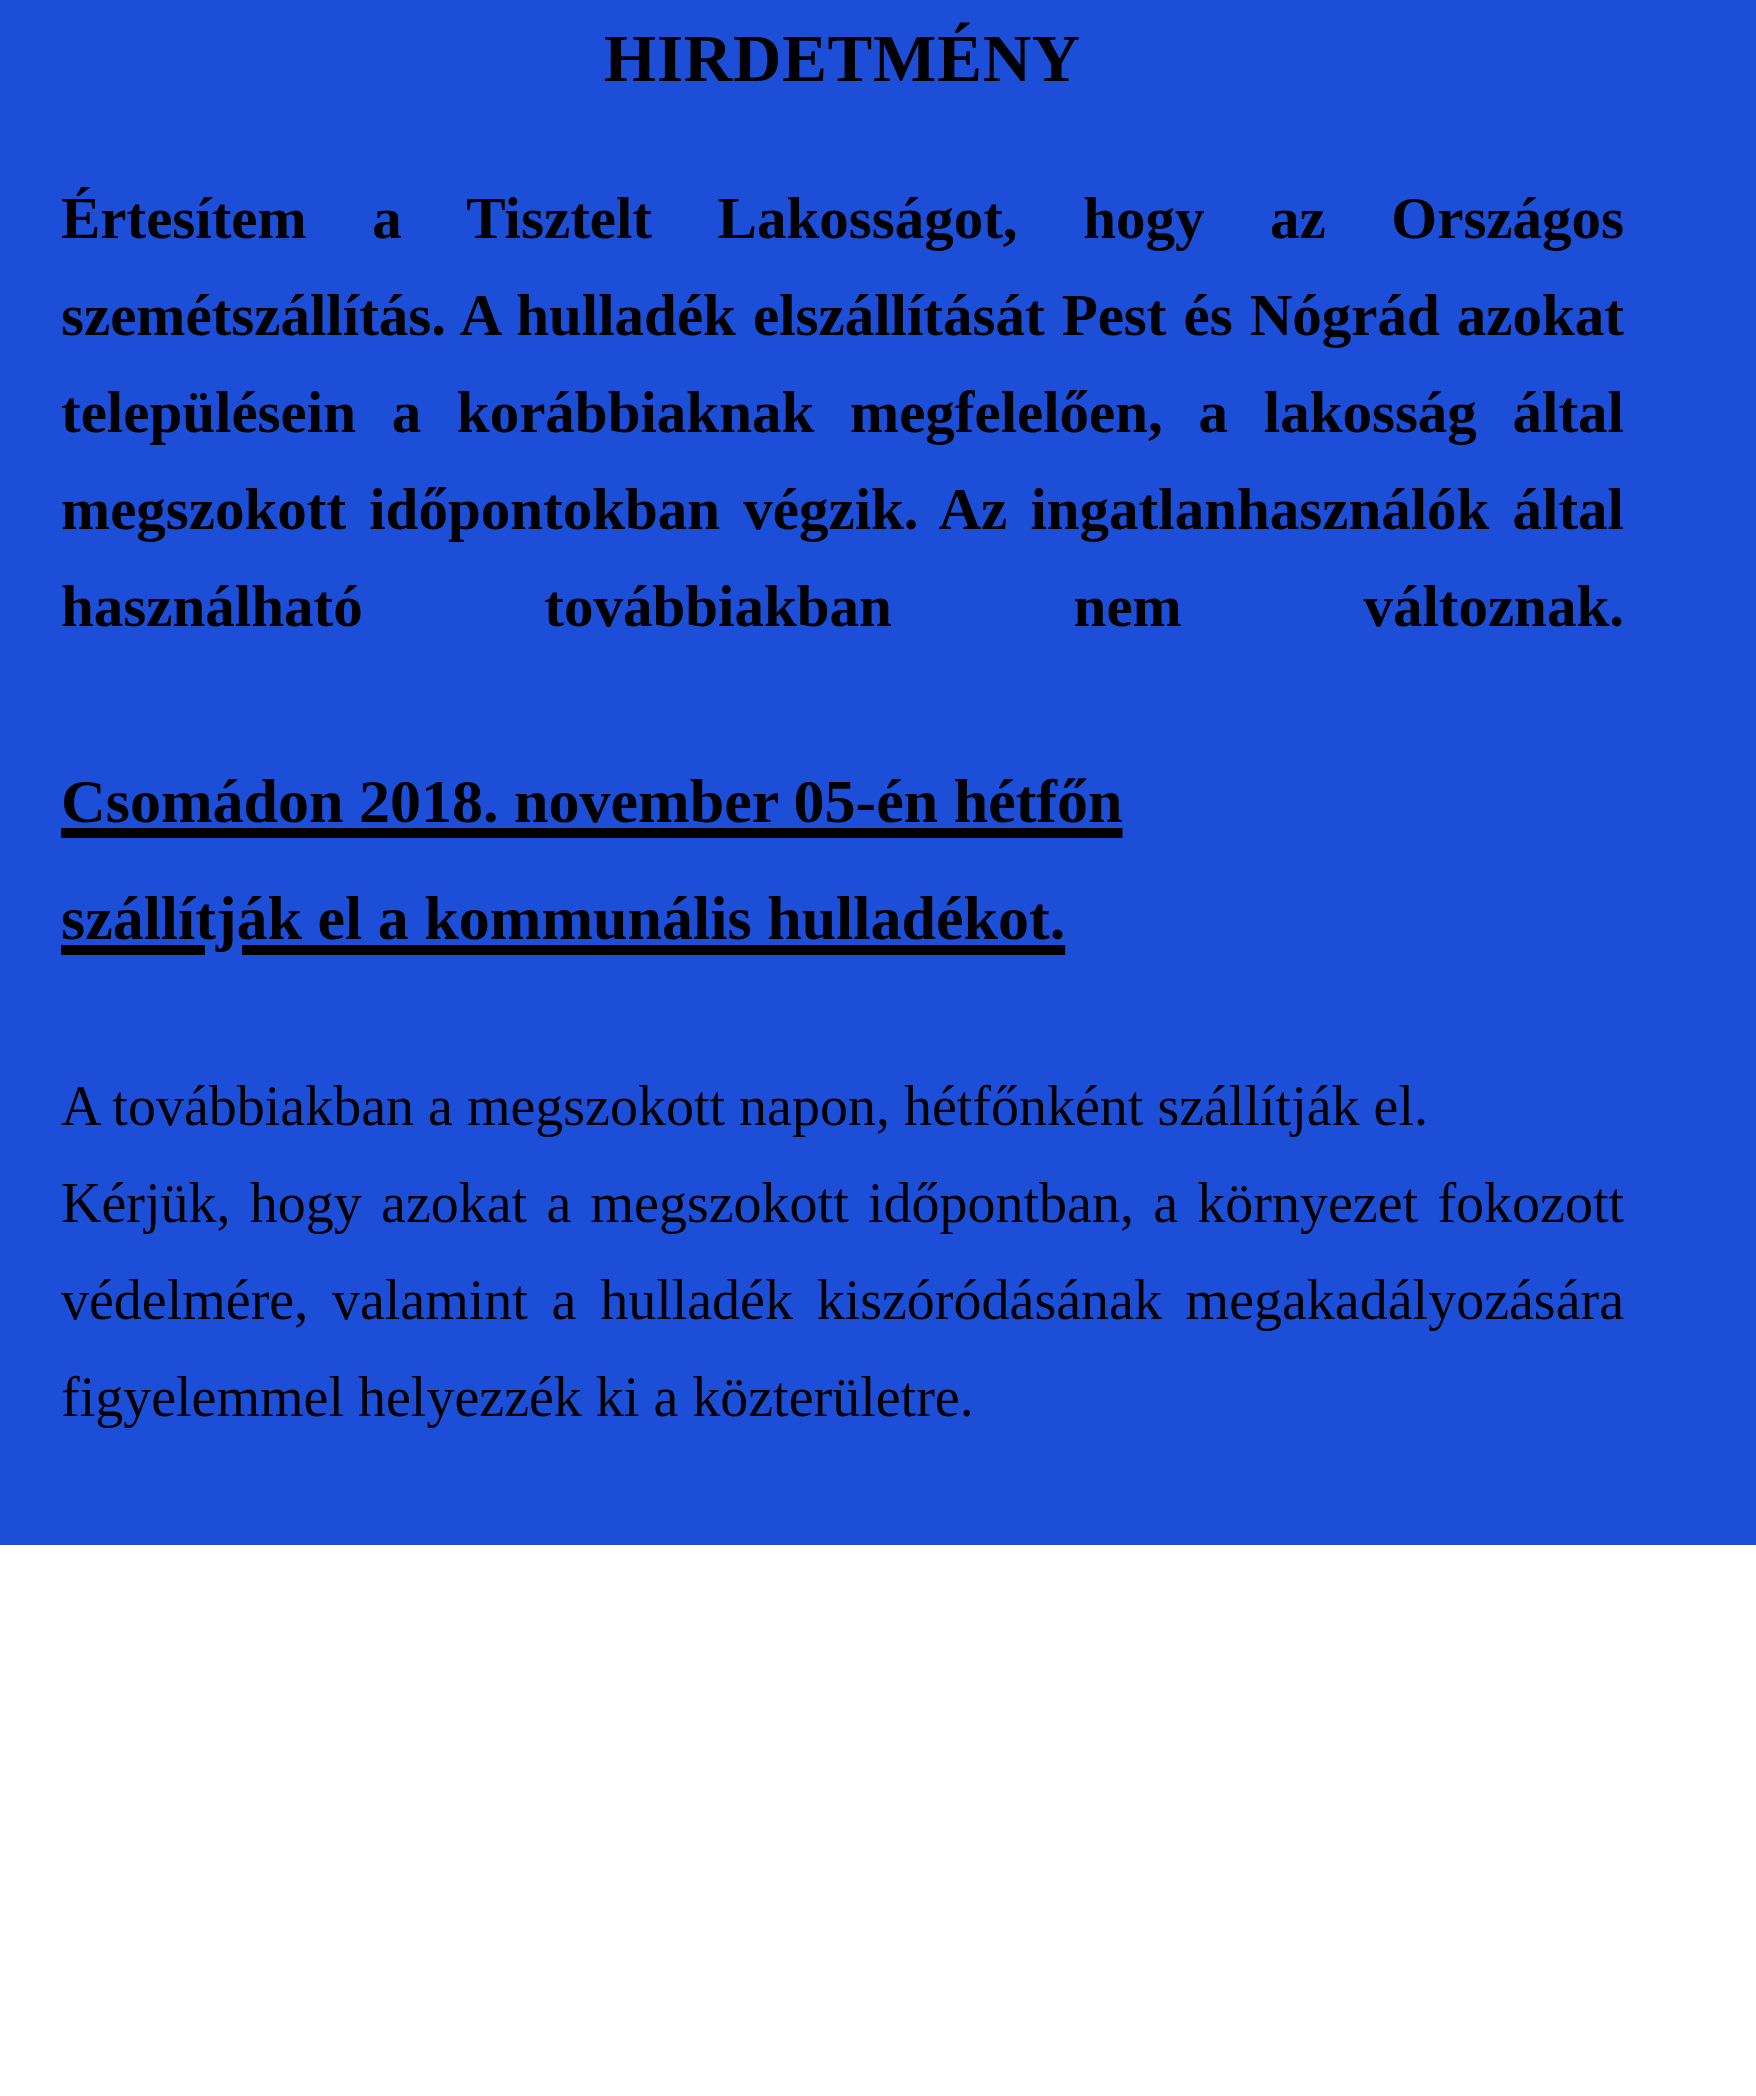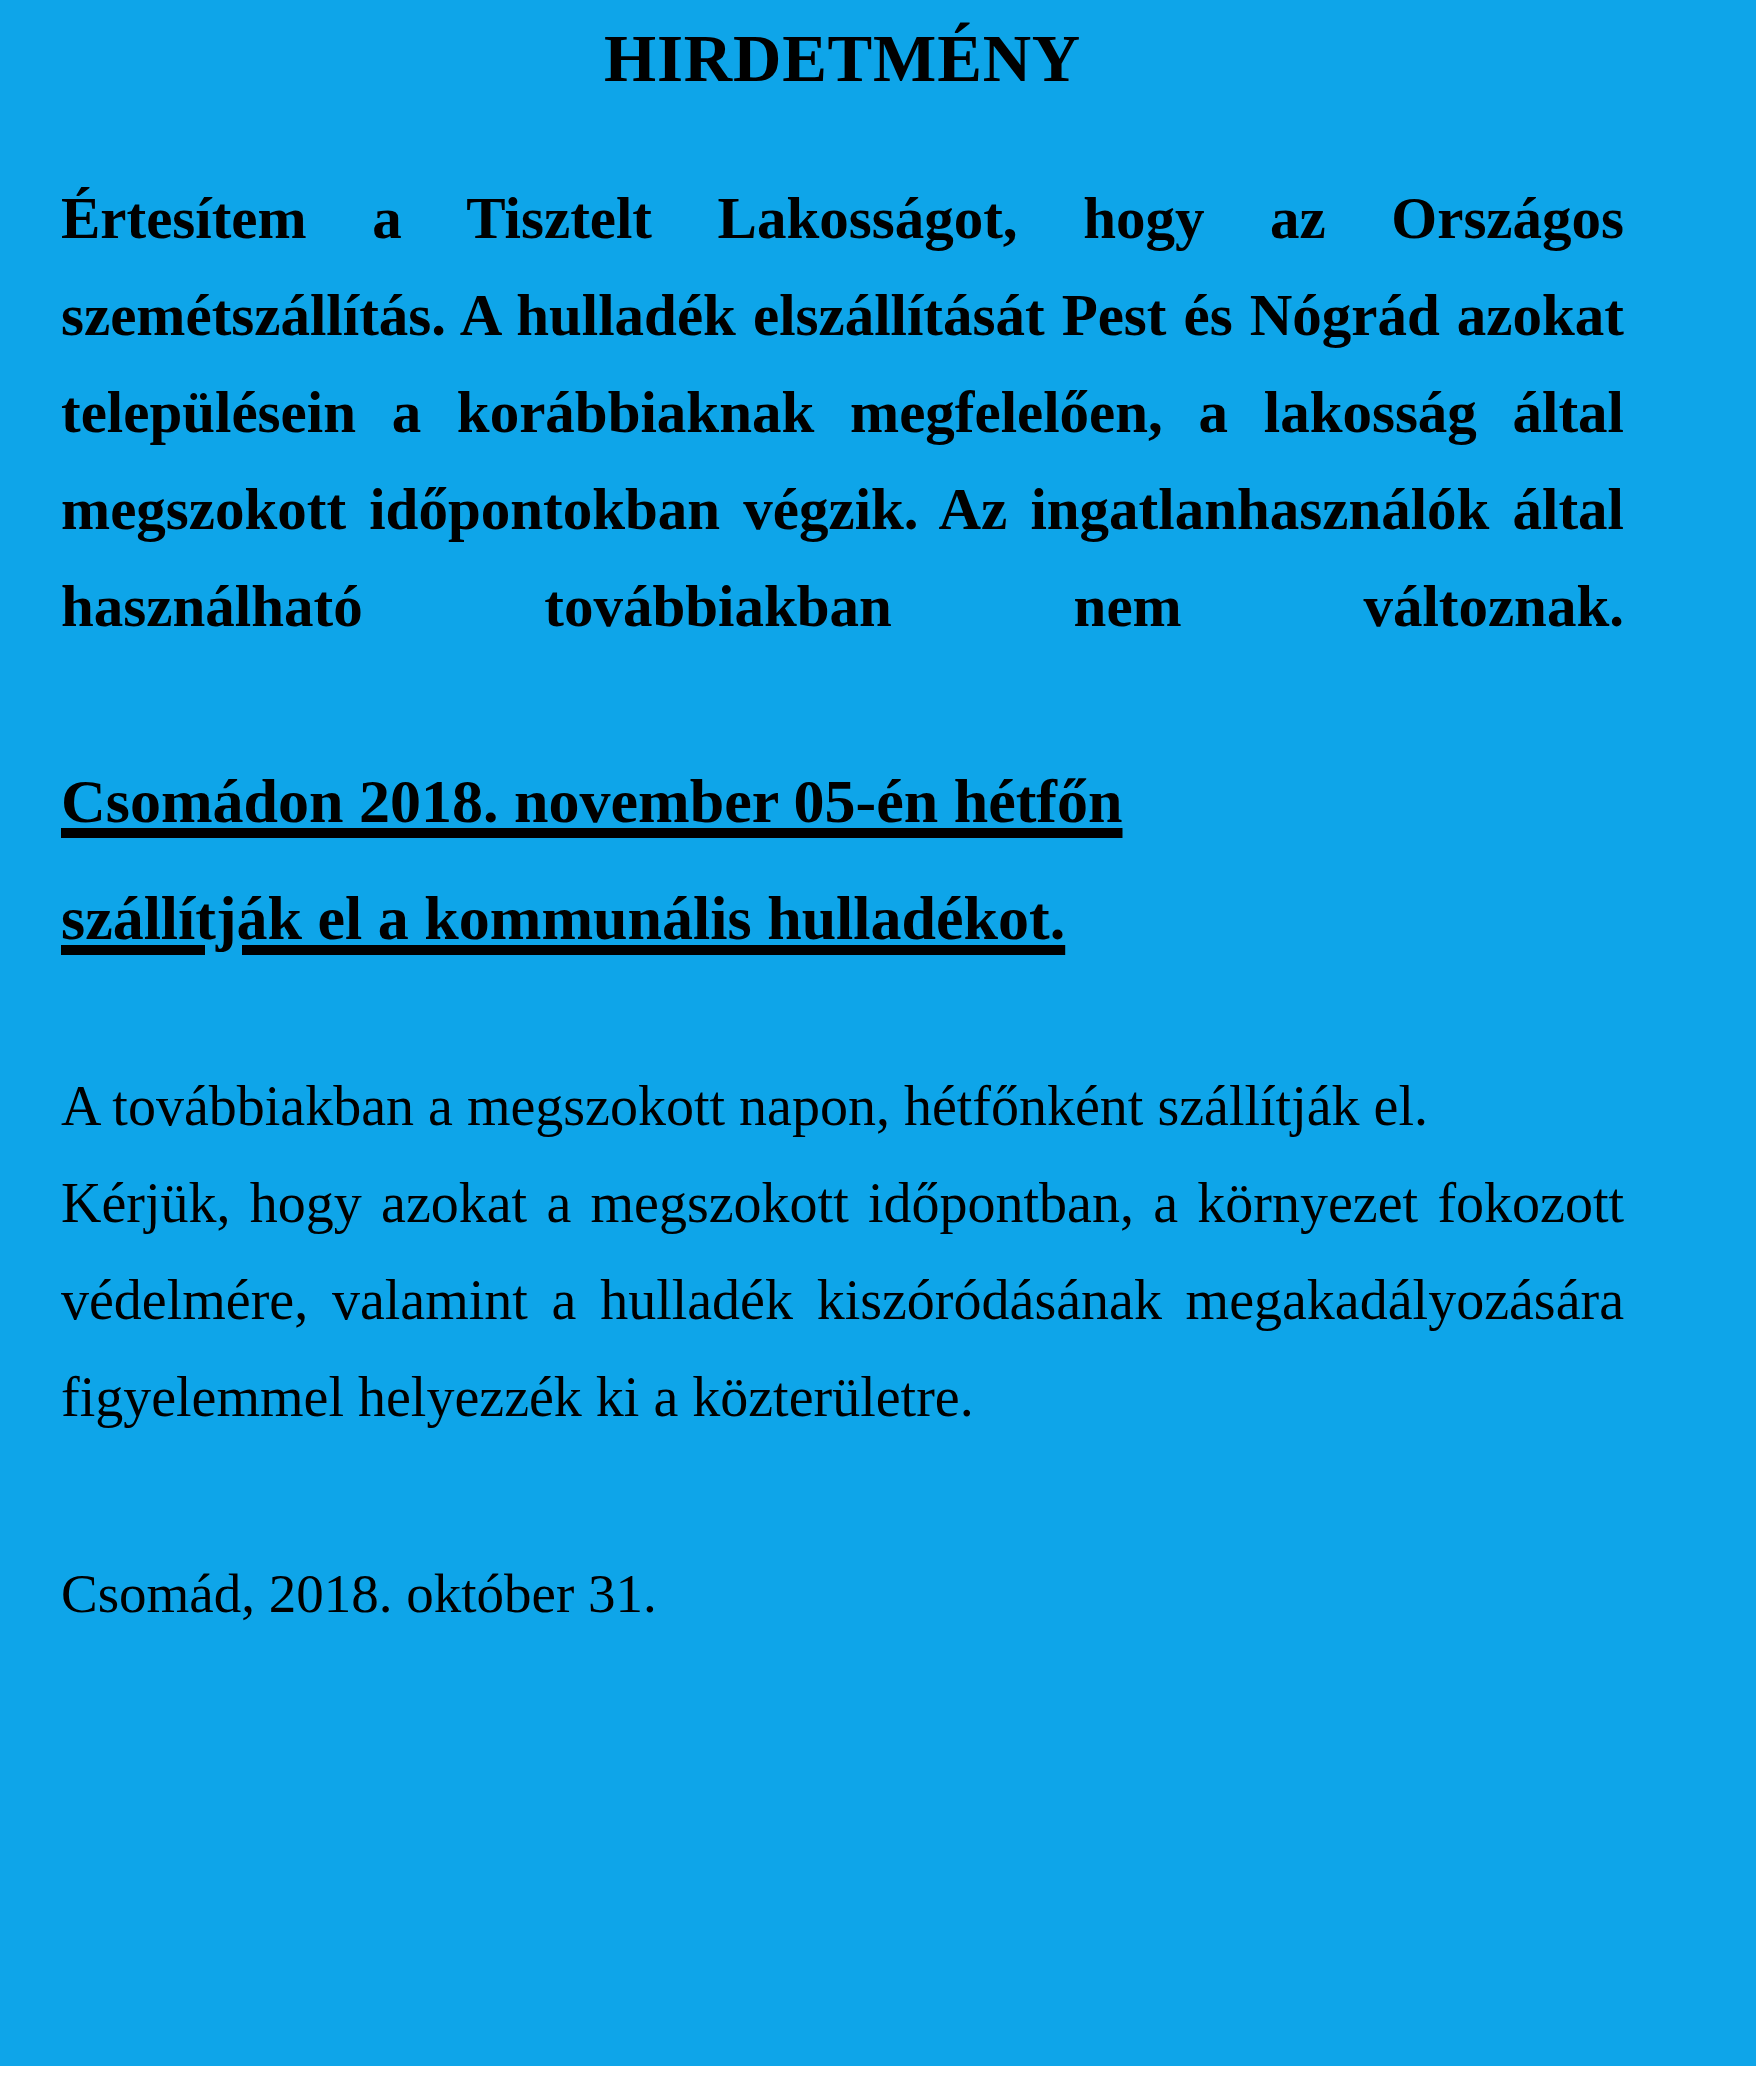--- a/index.html
+++ b/index.html
@@ -3,22 +3,22 @@
 <meta charset="utf-8">
 <style>
   html, body {
     margin: 0;
     padding: 0;
     background: #ffffff;
   }
   .page {
     position: relative;
     width: 1757px;
-    height: 2066px;
-    background: #0ea5e9;
+    height: 1545px;
+    background: #1d4ed8;
     color: #000000;
     font-family: "Liberation Serif", serif;
     box-sizing: border-box;
     padding: 18.3px 133px 0 61px;
     overflow: hidden;
   }
   .doc-title {
     font-size: 67px;
     font-weight: bold;
     line-height: 81px;

